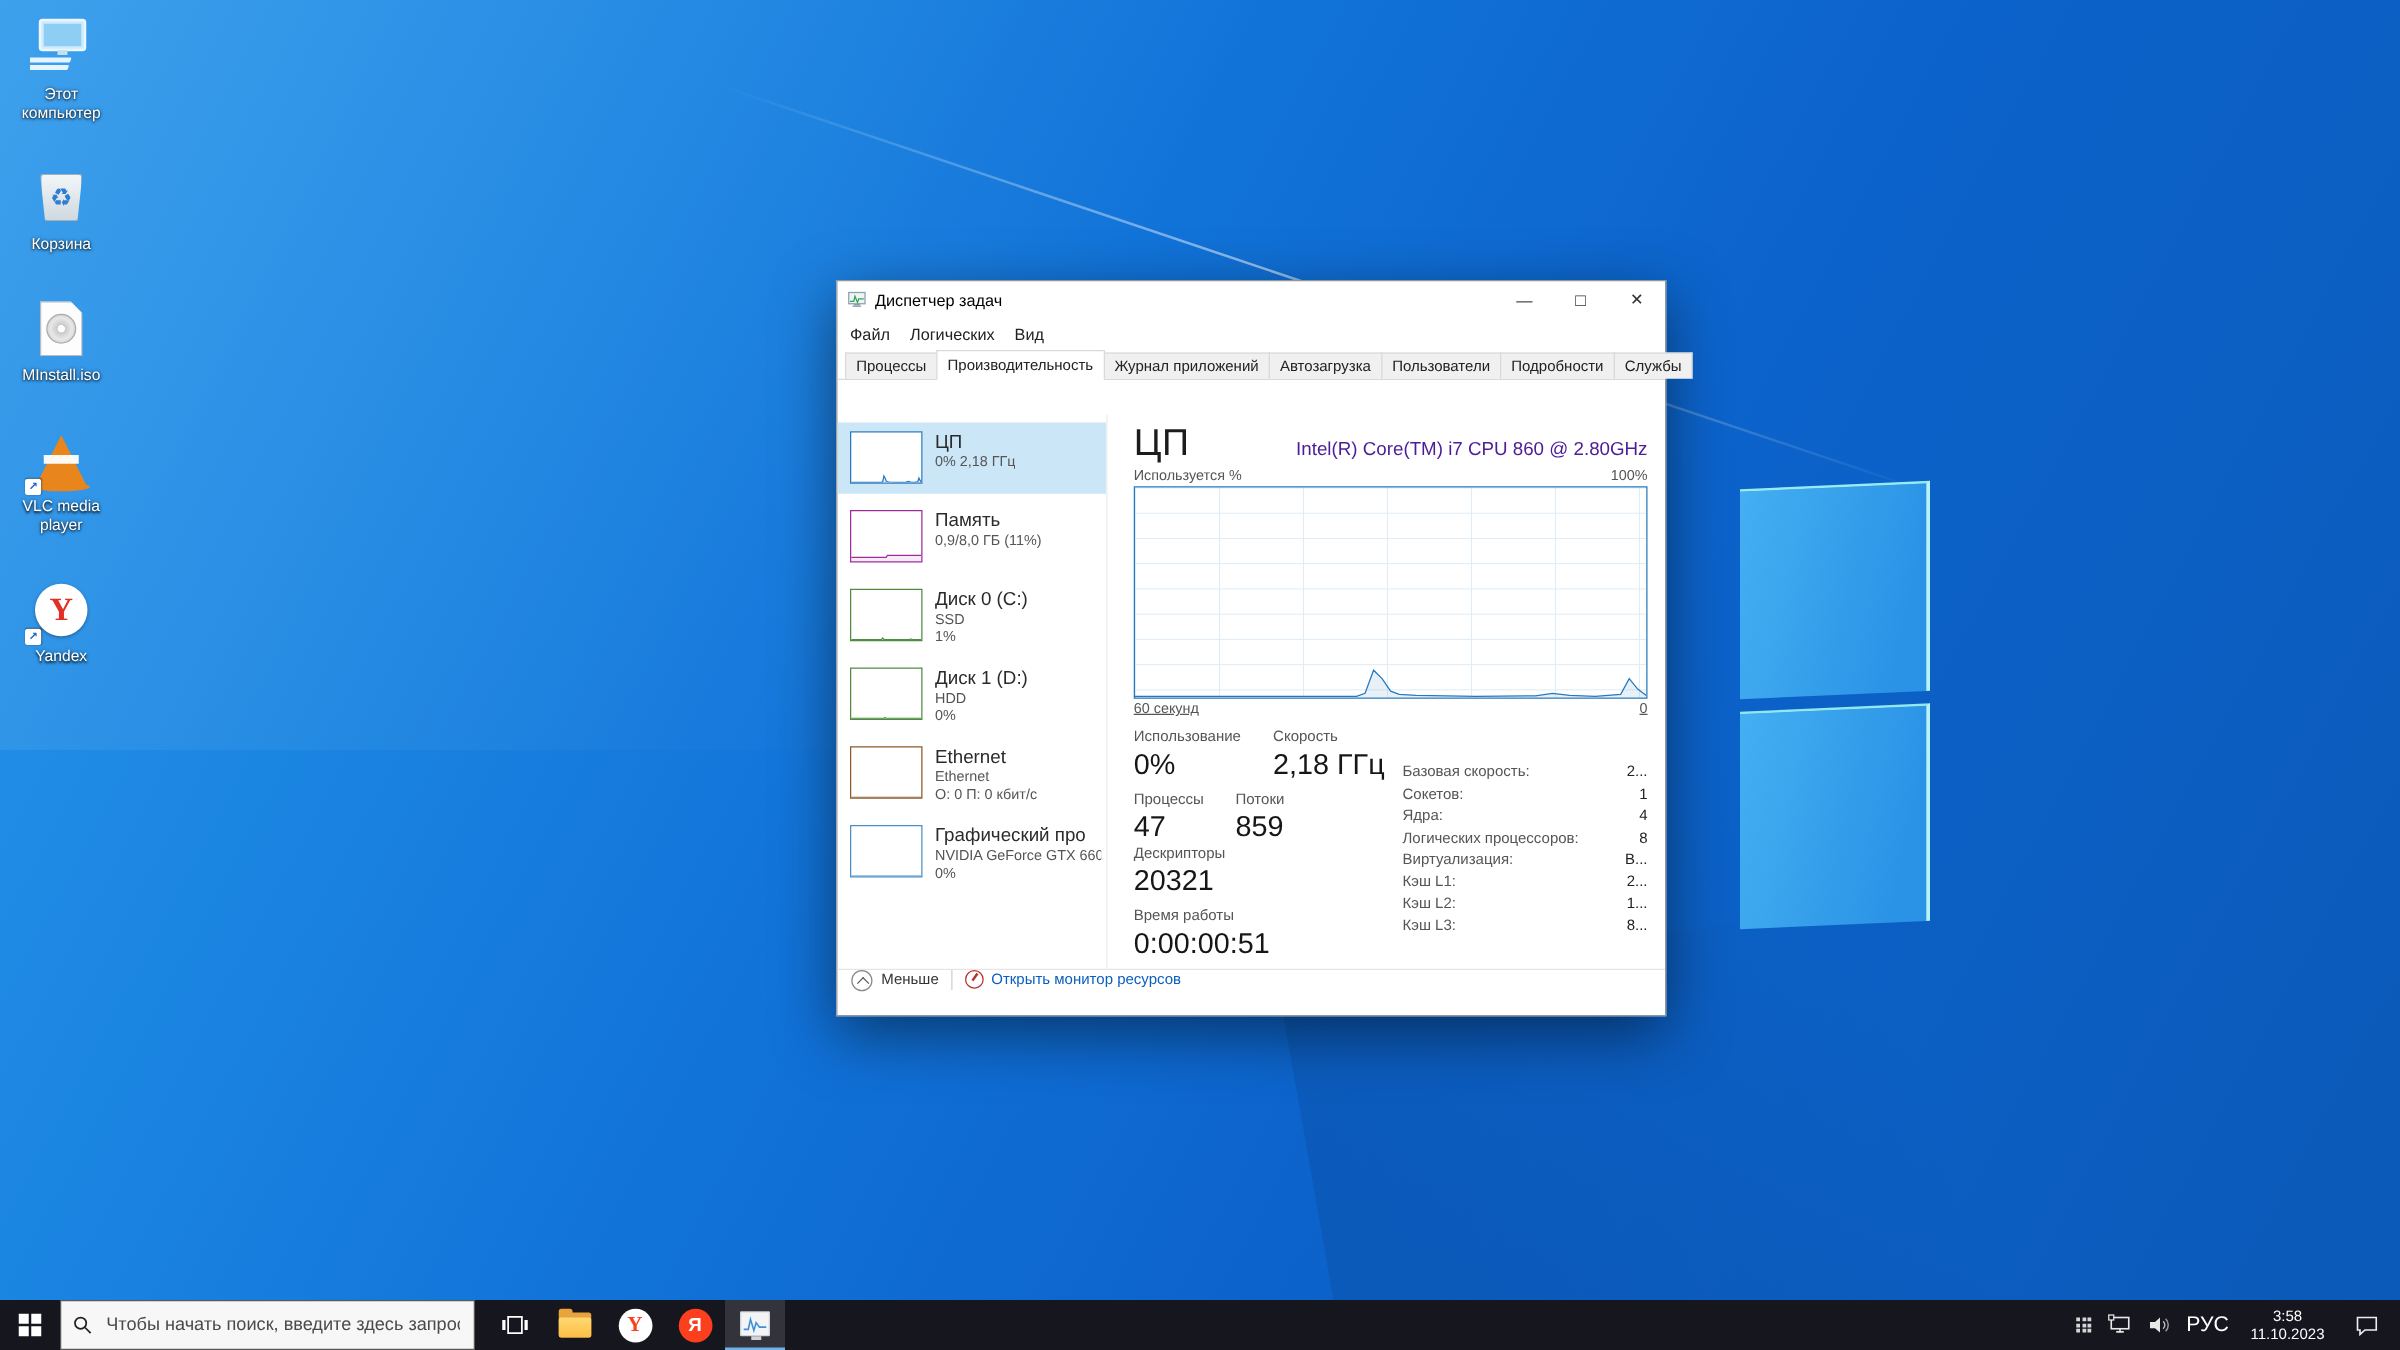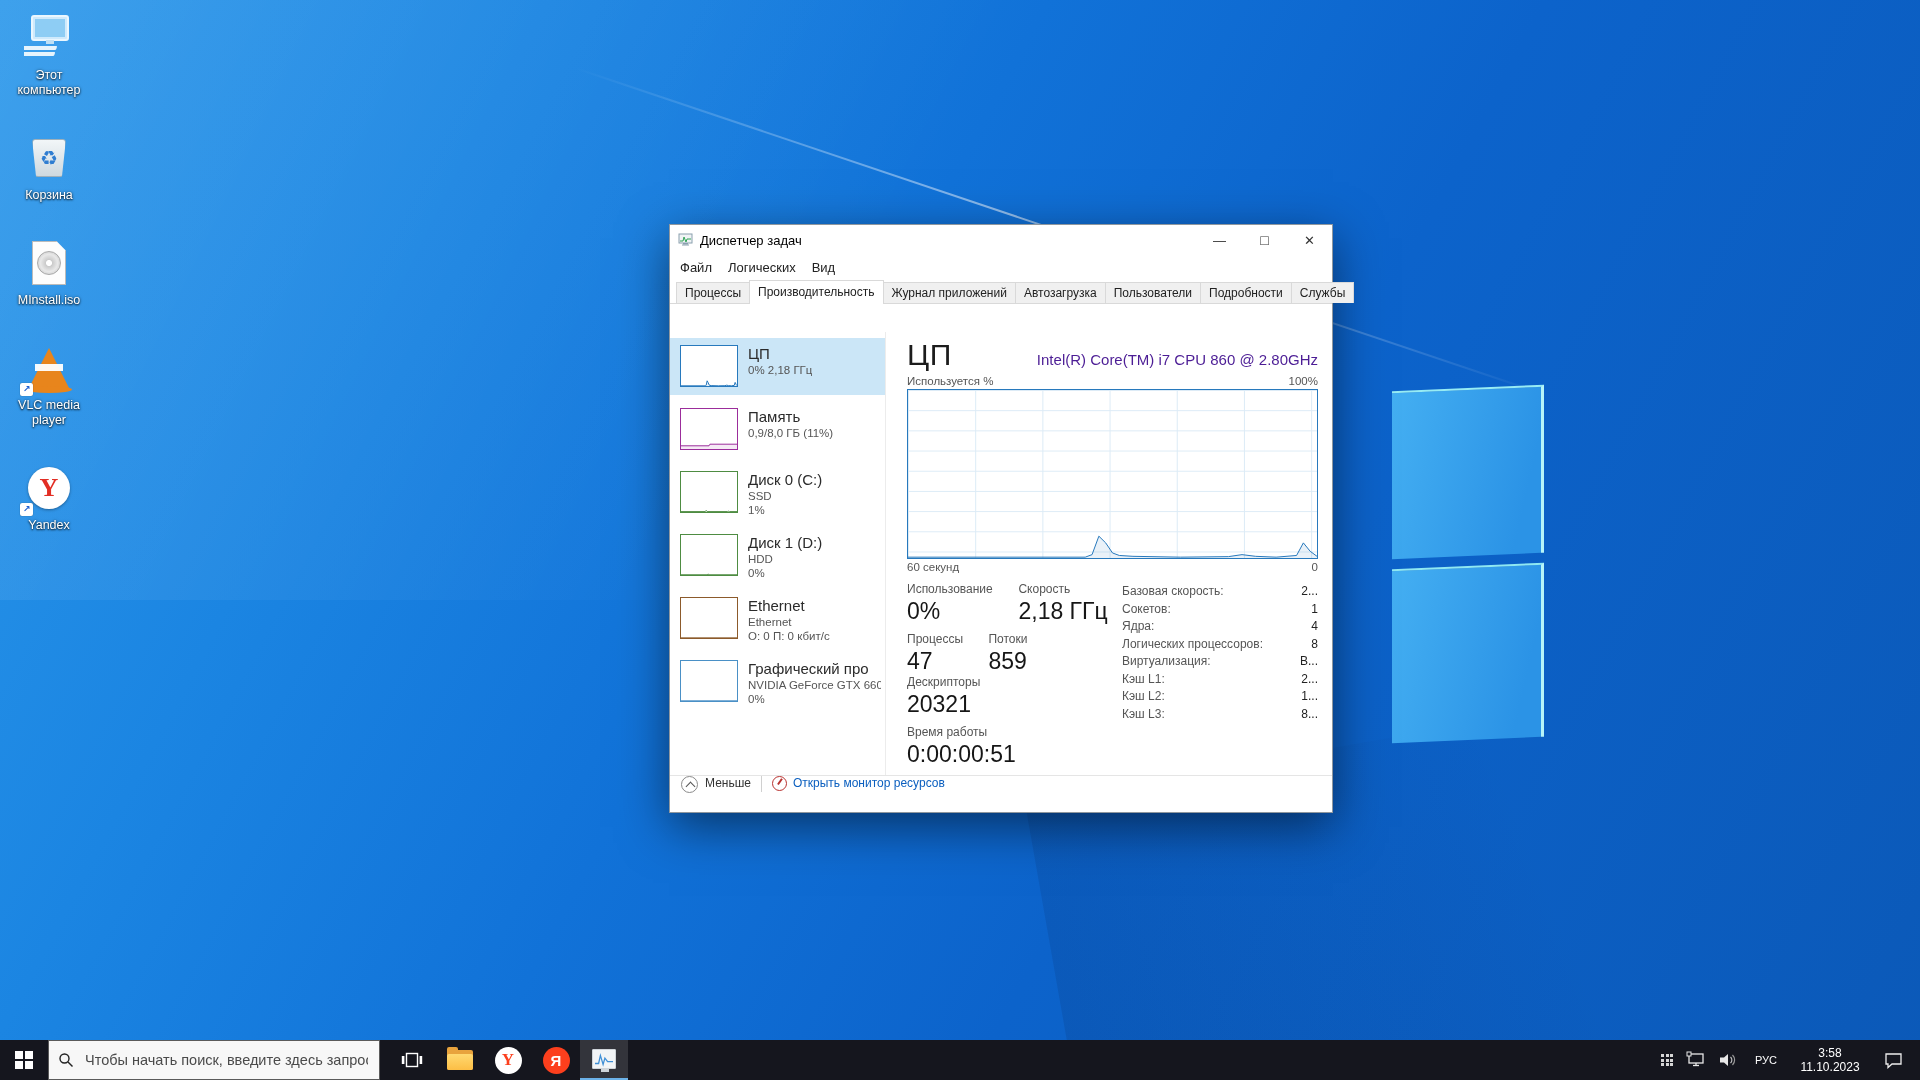--- a/index.html
+++ b/index.html
@@ -99,22 +99,22 @@
   .h-name{font-size:15px;color:#4c1d95;}
   .graph-labels,.graph-bottom{display:flex;justify-content:space-between;font-size:11.5px;color:#555;}
   .graph-labels{margin-top:3px;margin-bottom:2px;}
   .chart{height:202px;border:1px solid #2779bd;position:relative;background:#fff;
     background-image:linear-gradient(to right,#dcebf6 1px,transparent 1px),
                      linear-gradient(to bottom,#dcebf6 1px,transparent 1px);
     background-size:67.2px 100%,100% 20.2px;}
   .chart svg{position:absolute;inset:0;width:100%;height:100%;}
   .chart .line{fill:none;stroke:#2779bd;stroke-width:1;vector-effect:non-scaling-stroke;}
   .chart .fill{fill:rgba(39,121,189,.10);stroke:none;}
-  .graph-bottom{margin-top:2px;}
-  .stats{display:flex;margin-top:9px;flex:1;}
+  .graph-bottom{margin-top:2px;text-decoration:underline;}
+  .stats{display:flex;margin-top:9px;flex:1;align-items:center;}
   .stats-left{flex:1;}
   .sl-row{margin-bottom:7px;}
   .sl-col{display:inline-block;vertical-align:top;}
   .w1{width:107px;} .w2{width:77px;} .w3{width:63px;}
   .lab{font-size:12px;color:#555;margin-bottom:2px;}
   .val{font-size:23px;color:#161616;}
   .stats-right{width:196px;flex:none;font-size:12px;padding-top:1px;}
   .dr{display:flex;justify-content:space-between;line-height:17.5px;}
   .dr .dr-l{color:#555;}
   .dr .dr-v{color:#222;}
@@ -151,21 +151,21 @@
   .folder .front{position:absolute;left:0;top:4px;width:26px;height:16px;background:linear-gradient(180deg,#ffd971,#fcbe45);border-radius:2px;}
   .tmgr-icon{position:relative;width:24px;height:20px;background:#f2f4f6;border:1px solid #cfd4d9;border-radius:1px;}
   .tmgr-icon svg{position:absolute;inset:0;width:100%;height:100%;}
   .tmgr-icon::after{content:"";position:absolute;left:8px;bottom:-4px;width:8px;height:3px;background:#cfd4d9;}
   .tb-spacer{flex:1;}
   .tray{display:flex;align-items:center;flex:none;padding-right:6px;}
   .tray-ic{display:flex;align-items:center;justify-content:center;flex:none;height:40px;}
   .tray-grid{width:26px;}
   .tray-net{width:32px;}
   .tray-vol{width:32px;}
-  .tray-lang{width:44px;color:#fff;font-size:11px;display:flex;align-items:center;justify-content:center;}
+  .tray-lang{width:44px;color:#fff;font-size:17px;display:flex;align-items:center;justify-content:center;}
   .tray-clock{width:84px;color:#fff;font-size:12px;line-height:14px;text-align:center;display:flex;flex-direction:column;justify-content:center;}
   .tray-action{width:42px;}
   .dotgrid{display:grid;grid-template-columns:repeat(3,3px);grid-template-rows:repeat(3,3px);gap:1.5px;}
   .dotgrid i{background:#d6d6d6;}
 </style>
 </head>
 <body>
 
 <div class="desktop">
   <div class="beam"></div>

